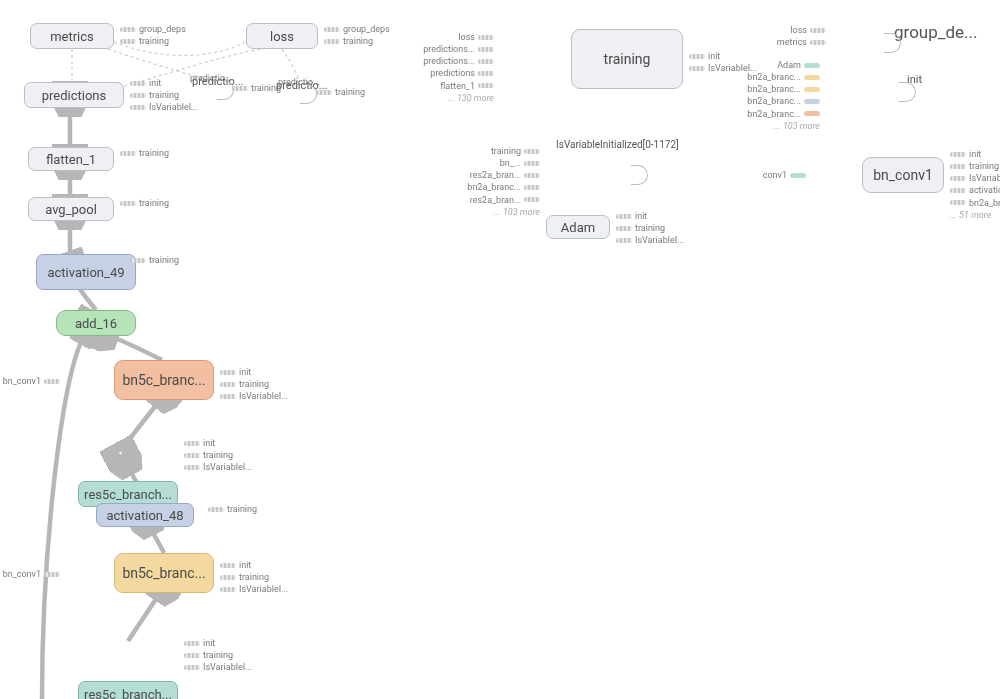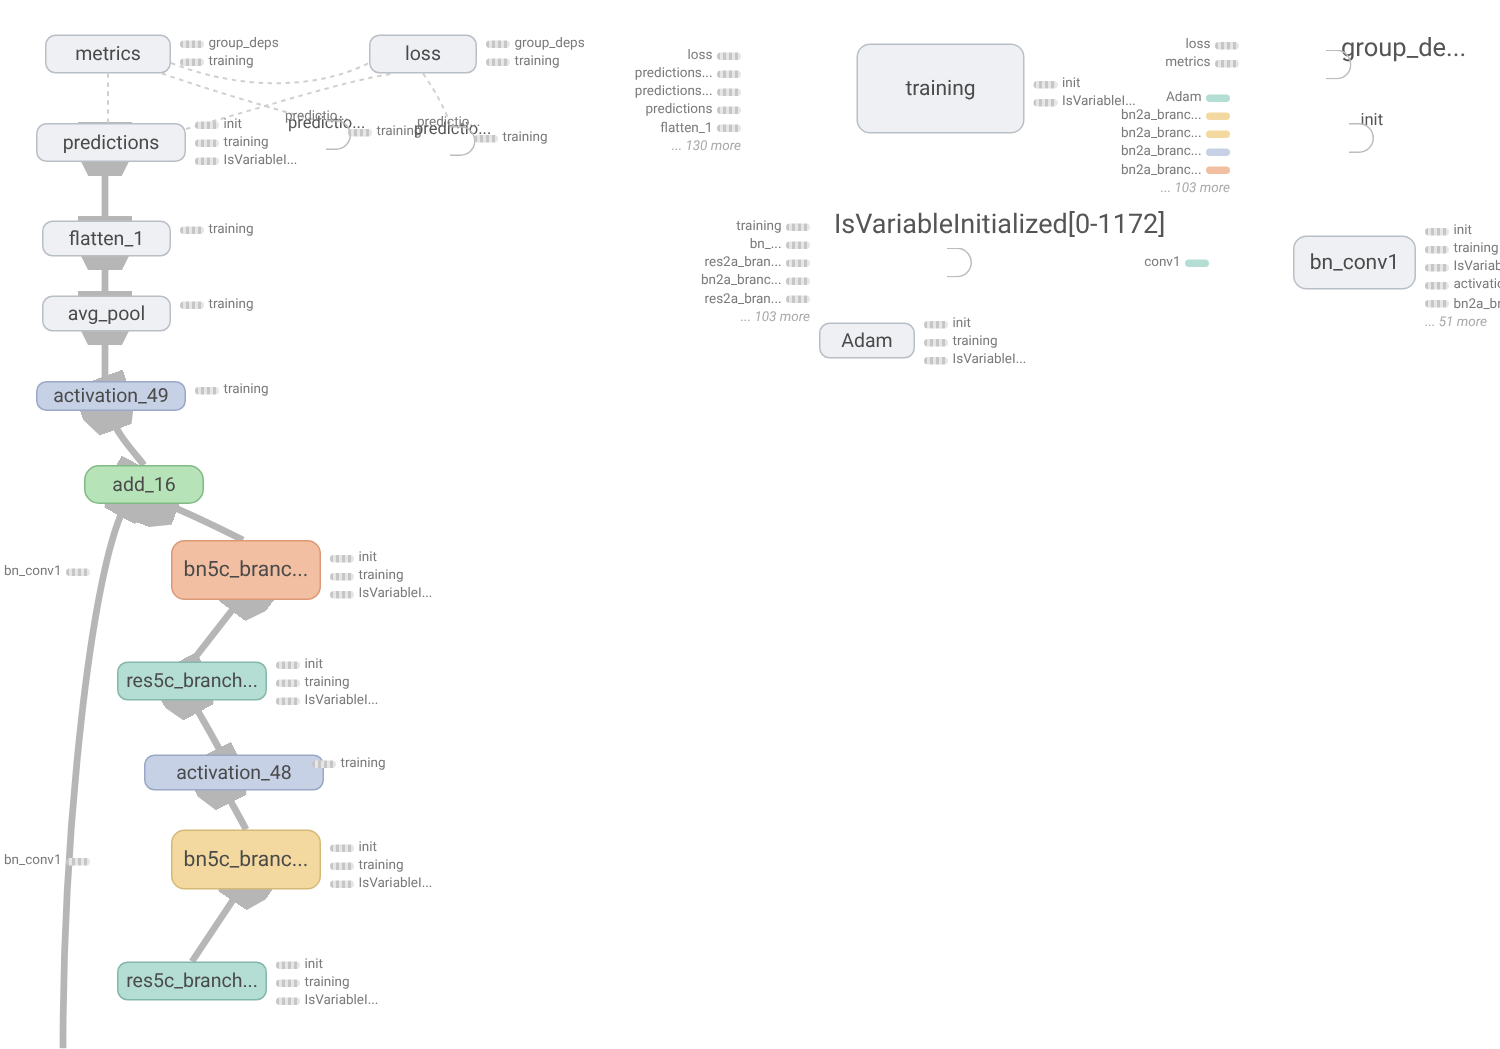--- a/index.html
+++ b/index.html
@@ -8,21 +8,21 @@
 
   .node { position:absolute; border:1px solid; border-radius:7px;
           display:flex; align-items:center; justify-content:center;
           font-size:13px; color:#4a4a4a; padding:2px 6px; box-sizing:border-box;
           white-space:nowrap; overflow:hidden; text-overflow:ellipsis; cursor:pointer; }
   .node.big { border-radius:9px; font-size:14px; }
   .node.gray   { background:#eef0f3; border-color:#b9bfc6; }
   .node.blue   { background:#c6d1e6; border-color:#9aa8c6; }
   .node.green  { background:#b6e3b8; border-color:#82b985; }
   .node.orange { background:#f2bfa2; border-color:#dc9975; }
-  .node.teal   { background:#b4ded4; border-color:#84b7ab; }
+  .node.teal   { background:#b4ded4; border-color:#84b7ab;margin-top:40px; }
   .node.yellow { background:#f3d99f; border-color:#d4b977; }
 
   .port { position:absolute; font-size:9px; color:#7a7a7a; line-height:1.35;
           white-space:nowrap; }
   .port .pl { display:flex; align-items:center; gap:3px; }
   .port .pl::before { content:""; width:16px; height:5px; border-radius:3px;
                       background:repeating-linear-gradient(90deg,#c6c6c6 0 2px,#e6e6e6 2px 4px); }
   .port.solid .pl::before { background:#c6c6c6; }
   .port.left  { text-align:right; }
   .port.left  .pl { flex-direction:row-reverse; }
@@ -98,41 +98,41 @@
         <div class="pl">training</div>
       </div>
       <div class="node gray" style="left: 28px; top: 147px; width: 86px; height: 24px;">flatten_1</div>
       <div class="port right " style="left: 120px; top: 147px;">
         <div class="pl">training</div>
       </div>
       <div class="node gray" style="left: 28px; top: 197px; width: 86px; height: 24px;">avg_pool</div>
       <div class="port right " style="left: 120px; top: 197px;">
         <div class="pl">training</div>
       </div>
-      <div class="node blue" style="left: 24px; top: 254px; width: 100px; height: 20px;">activation_49</div>
+      <div class="node blue" style="left: 36px; top: 254px; width: 100px; height: 36px;">activation_49</div>
       <div class="port right " style="left: 130px; top: 254px;">
         <div class="pl">training</div>
       </div>
       <div class="node green" style="left: 56px; top: 310px; width: 80px; height: 26px; border-radius: 10px;">add_16</div>
       <div class="node orange big big" style="left: 114px; top: 360px; width: 100px; height: 40px;">bn5c_branc...</div>
       <div class="port right " style="left: 220px; top: 366px;">
         <div class="pl">init</div>
         <div class="pl">training</div>
         <div class="pl">IsVariableI...</div>
       </div>
       <div class="port left " style="top: 375px; right: 940px;">
         <div class="pl">bn_conv1</div>
       </div>
       <div class="node teal" style="left: 78px; top: 441px; width: 100px; height: 26px;">res5c_branch...</div>
       <div class="port right " style="left: 184px; top: 437px;">
         <div class="pl">init</div>
         <div class="pl">training</div>
         <div class="pl">IsVariableI...</div>
       </div>
-      <div class="node blue" style="left: 96px; top: 503px; width: 120px; height: 24px;">activation_48</div>
+      <div class="node blue" style="left: 96px; top: 503px; width: 98px; height: 24px;">activation_48</div>
       <div class="port right " style="left: 208px; top: 503px;">
         <div class="pl">training</div>
       </div>
       <div class="node yellow big big" style="left: 114px; top: 553px; width: 100px; height: 40px;">bn5c_branc...</div>
       <div class="port right " style="left: 220px; top: 559px;">
         <div class="pl">init</div>
         <div class="pl">training</div>
         <div class="pl">IsVariableI...</div>
       </div>
       <div class="port left " style="top: 568px; right: 940px;">
@@ -150,21 +150,21 @@
         <div class="pl">IsVariableI...</div>
       </div>
       <div class="port left " style="top: 31px; right: 506px;">
         <div class="pl">loss</div>
         <div class="pl">predictions...</div>
         <div class="pl">predictions...</div>
         <div class="pl">predictions</div>
         <div class="pl">flatten_1</div>
         <div class="more">... 130 more</div>
       </div>
-      <div style="position: absolute; left: 556px; top: 139px; font-size: 18px; color: rgb(85, 85, 85);">IsVariableInitialized[0-1172]</div>
+      <div style="position: absolute; left: 556px; top: 139px; font-size: 10px; color: rgb(85, 85, 85);">IsVariableInitialized[0-1172]</div>
       <div class="selfloop" style="left: 631px; top: 165px;"></div>
       <div class="port left " style="top: 145px; right: 460px;">
         <div class="pl">training</div>
         <div class="pl">bn_...</div>
         <div class="pl">res2a_bran...</div>
         <div class="pl">bn2a_branc...</div>
         <div class="pl">res2a_bran...</div>
         <div class="more">... 103 more</div>
       </div>
       <div class="node gray" style="left: 546px; top: 215px; width: 64px; height: 24px;">Adam</div>

